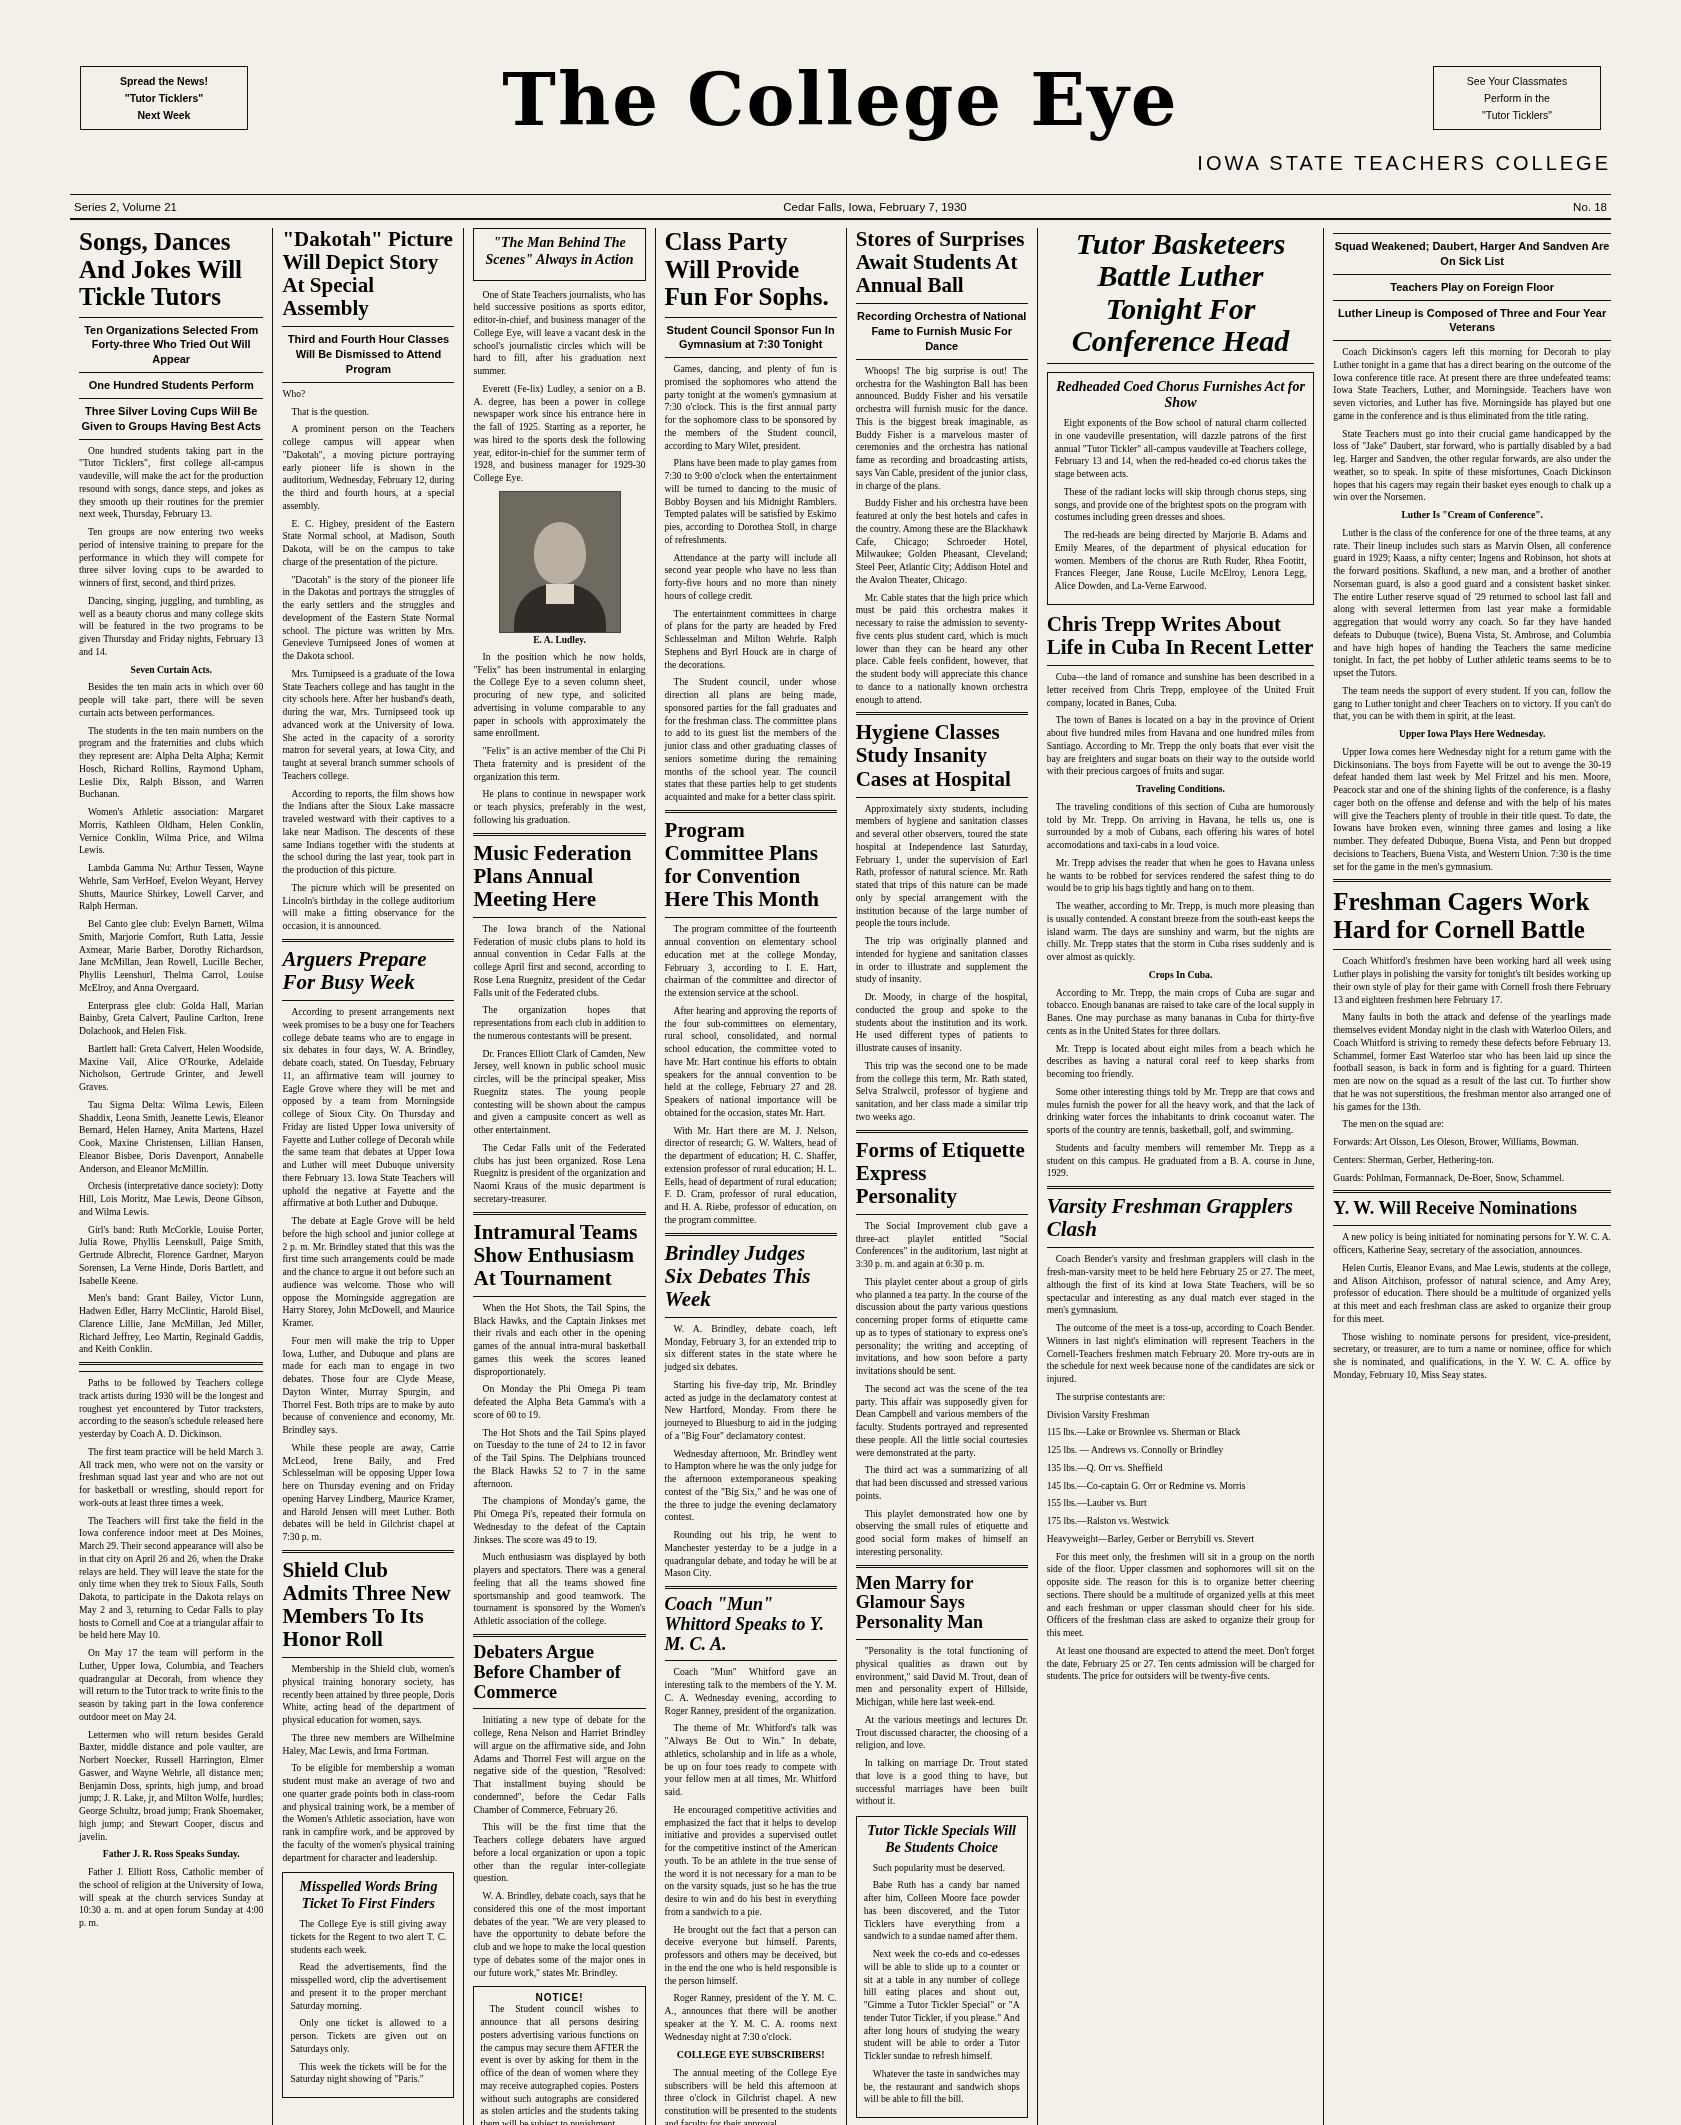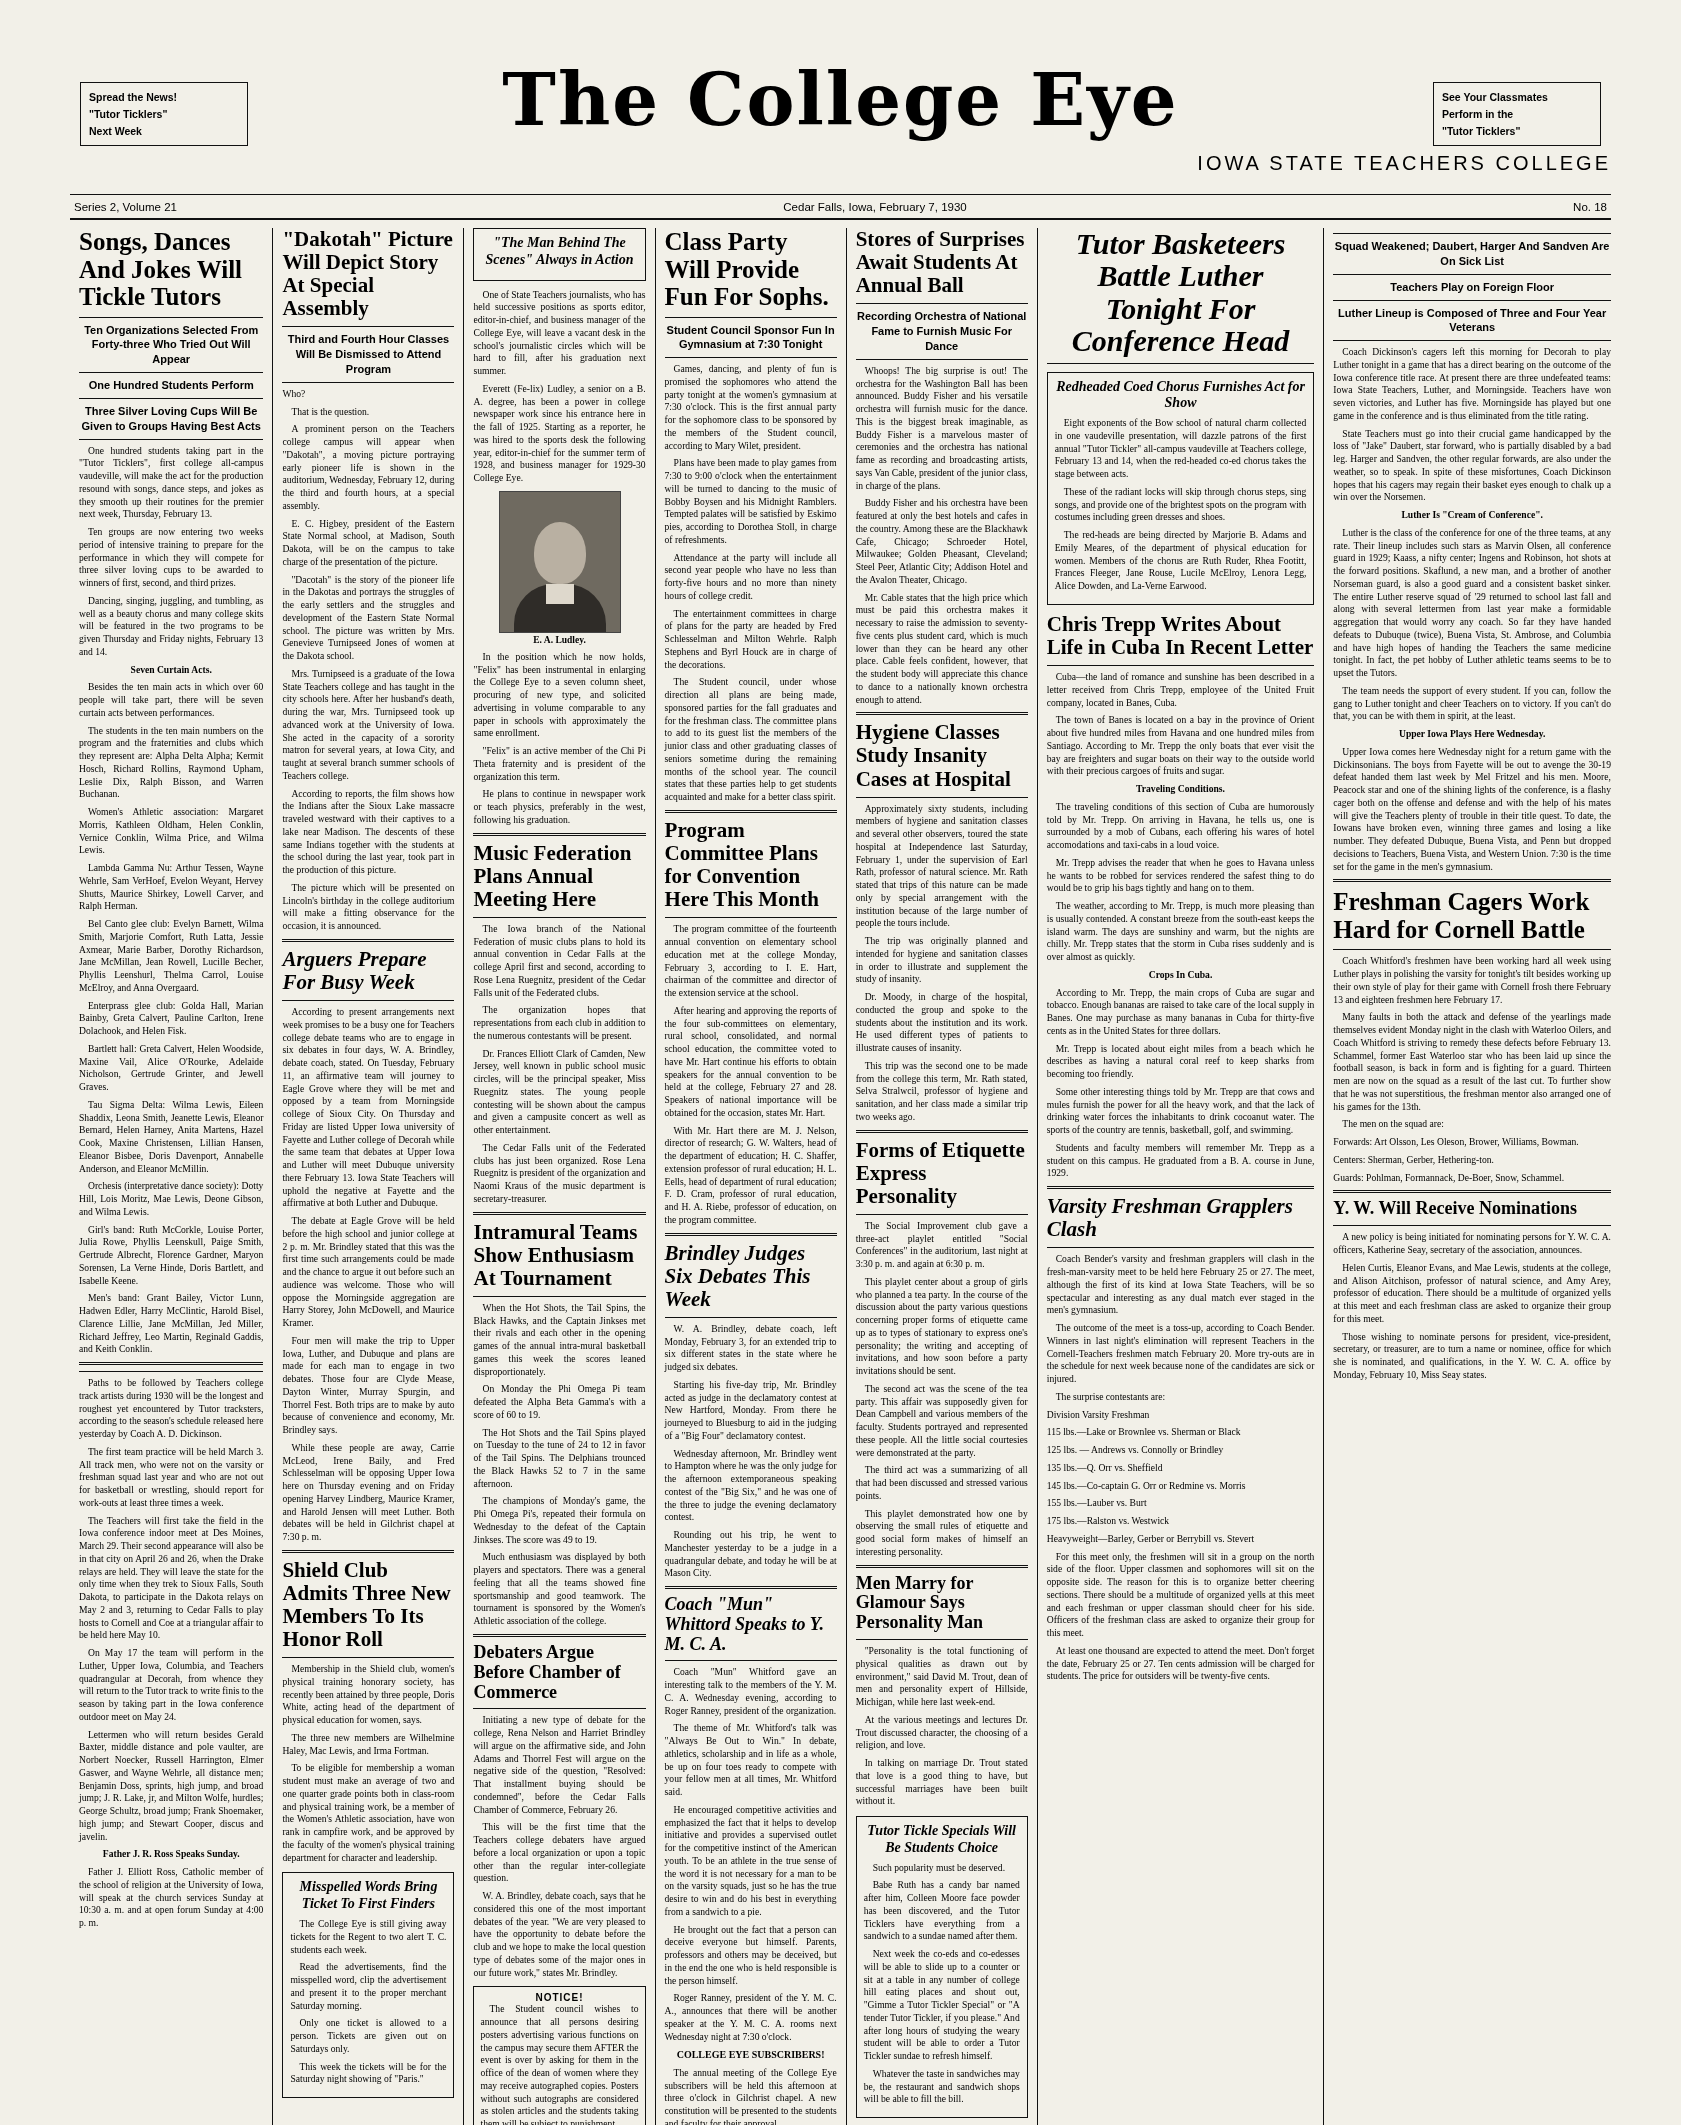--- a/index.html
+++ b/index.html
@@ -11,25 +11,25 @@
   .masthead{position:relative;height:120px;}
   .masthead-title{
     text-align:center;font-family:"DejaVu Serif", serif;font-weight:bold;
     font-size:72px;letter-spacing:2px;line-height:1;padding-top:4px;
   }
   .masthead-sub{
     text-align:right;font-family:"Liberation Sans", sans-serif;
     font-size:20px;letter-spacing:3px;margin-top:16px;
   }
   .ear{
-    position:absolute;top:22px;border:1px solid #111;font-family:"Liberation Sans", sans-serif;
-    font-size:10.5px;line-height:1.6;text-align:left;padding:6px 8px;width:150px;font-weight:bold;
+    position:absolute;top:6px;border:1px solid #111;font-family:"Liberation Sans", sans-serif;
+    font-size:10.5px;line-height:1.6;text-align:center;padding:6px 8px;width:150px;font-weight:bold;
   }
   .ear-left{left:10px;}
-  .ear-right{right:10px;font-weight:bold;}
+  .ear-right{right:10px;font-weight:normal;}
   .rule{border-top:1px solid #111;margin-top:14px;}
   .dateline{
     display:flex;justify-content:space-between;font-family:"Liberation Sans", sans-serif;
     font-size:11.5px;padding:6px 4px 5px 4px;border-bottom:2px solid #111;
   }
   .cols{display:flex;margin-top:8px;}
   .col{
     padding:0 9px;box-sizing:border-box;
     border-right:1px solid #111;
   }

